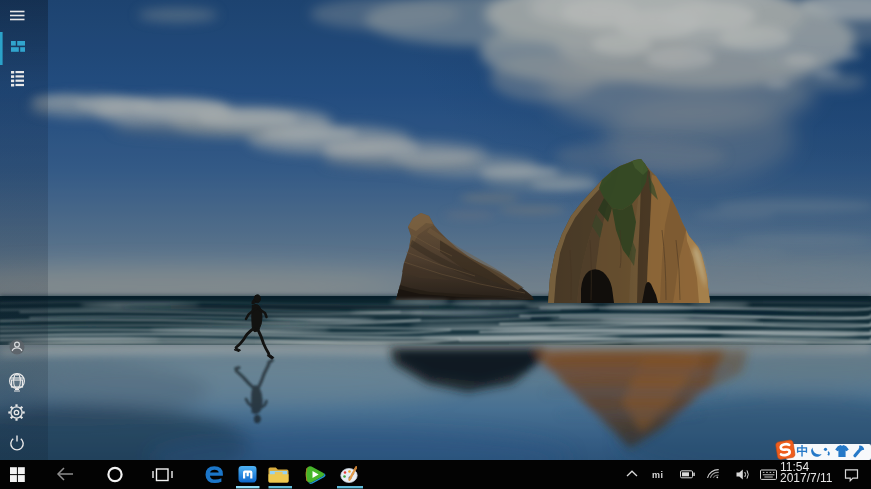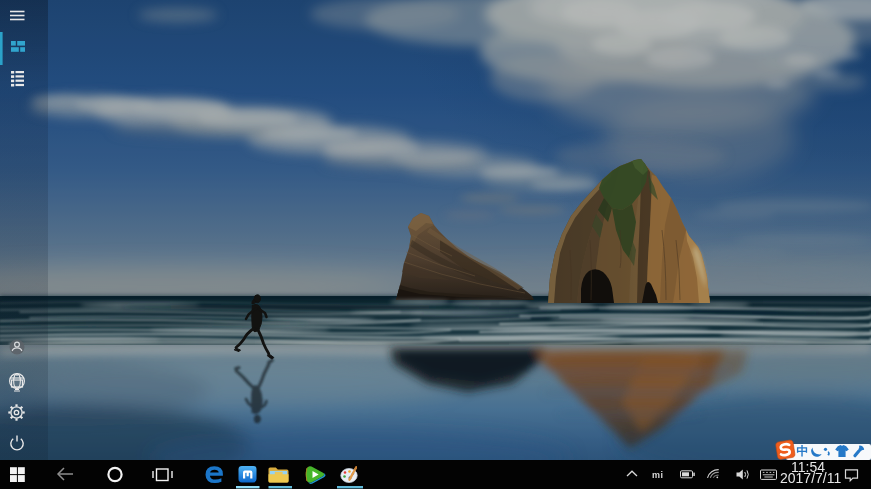--- a/index.html
+++ b/index.html
@@ -1,21 +1,21 @@
 <!DOCTYPE html>
 <html><head>
 <meta charset="utf-8">
 <style>
 html,body{margin:0;padding:0;}
 body{width:871px;height:489px;overflow:hidden;position:relative;font-family:"Liberation Sans",sans-serif;background:#000;}
 #wall{position:absolute;left:0;top:0;}
 #rail{position:absolute;left:0;top:0;width:48px;height:460px;background:linear-gradient(to bottom,rgba(8,18,32,0.38),rgba(8,18,32,0.16) 18%,rgba(8,18,32,0.16));}
 #taskbar{position:absolute;left:0;top:460px;width:871px;height:29px;background:#030303;}
 .abs{position:absolute;}
-#clock{position:absolute;left:780px;top:462px;width:56px;height:25px;color:#e6e6e6;font-size:14px;text-align:center;line-height:11px;}
+#clock{position:absolute;left:780px;top:462px;width:56px;height:25px;color:#e6e6e6;font-size:12px;text-align:left;line-height:11px;}
 #sogou{position:absolute;left:786px;top:444px;width:85px;height:16px;background:#f7f9fb;border-radius:2px;}
 </style>
 </head>
 <body>
 <svg id="wall" width="871" height="489" viewBox="0 0 871 489">
 <defs>
 <linearGradient id="sky" x1="0" y1="0" x2="0" y2="1">
  <stop offset="0" stop-color="#224d80"></stop>
  <stop offset="0.3" stop-color="#295892"></stop>
  <stop offset="0.55" stop-color="#3d689a"></stop>

